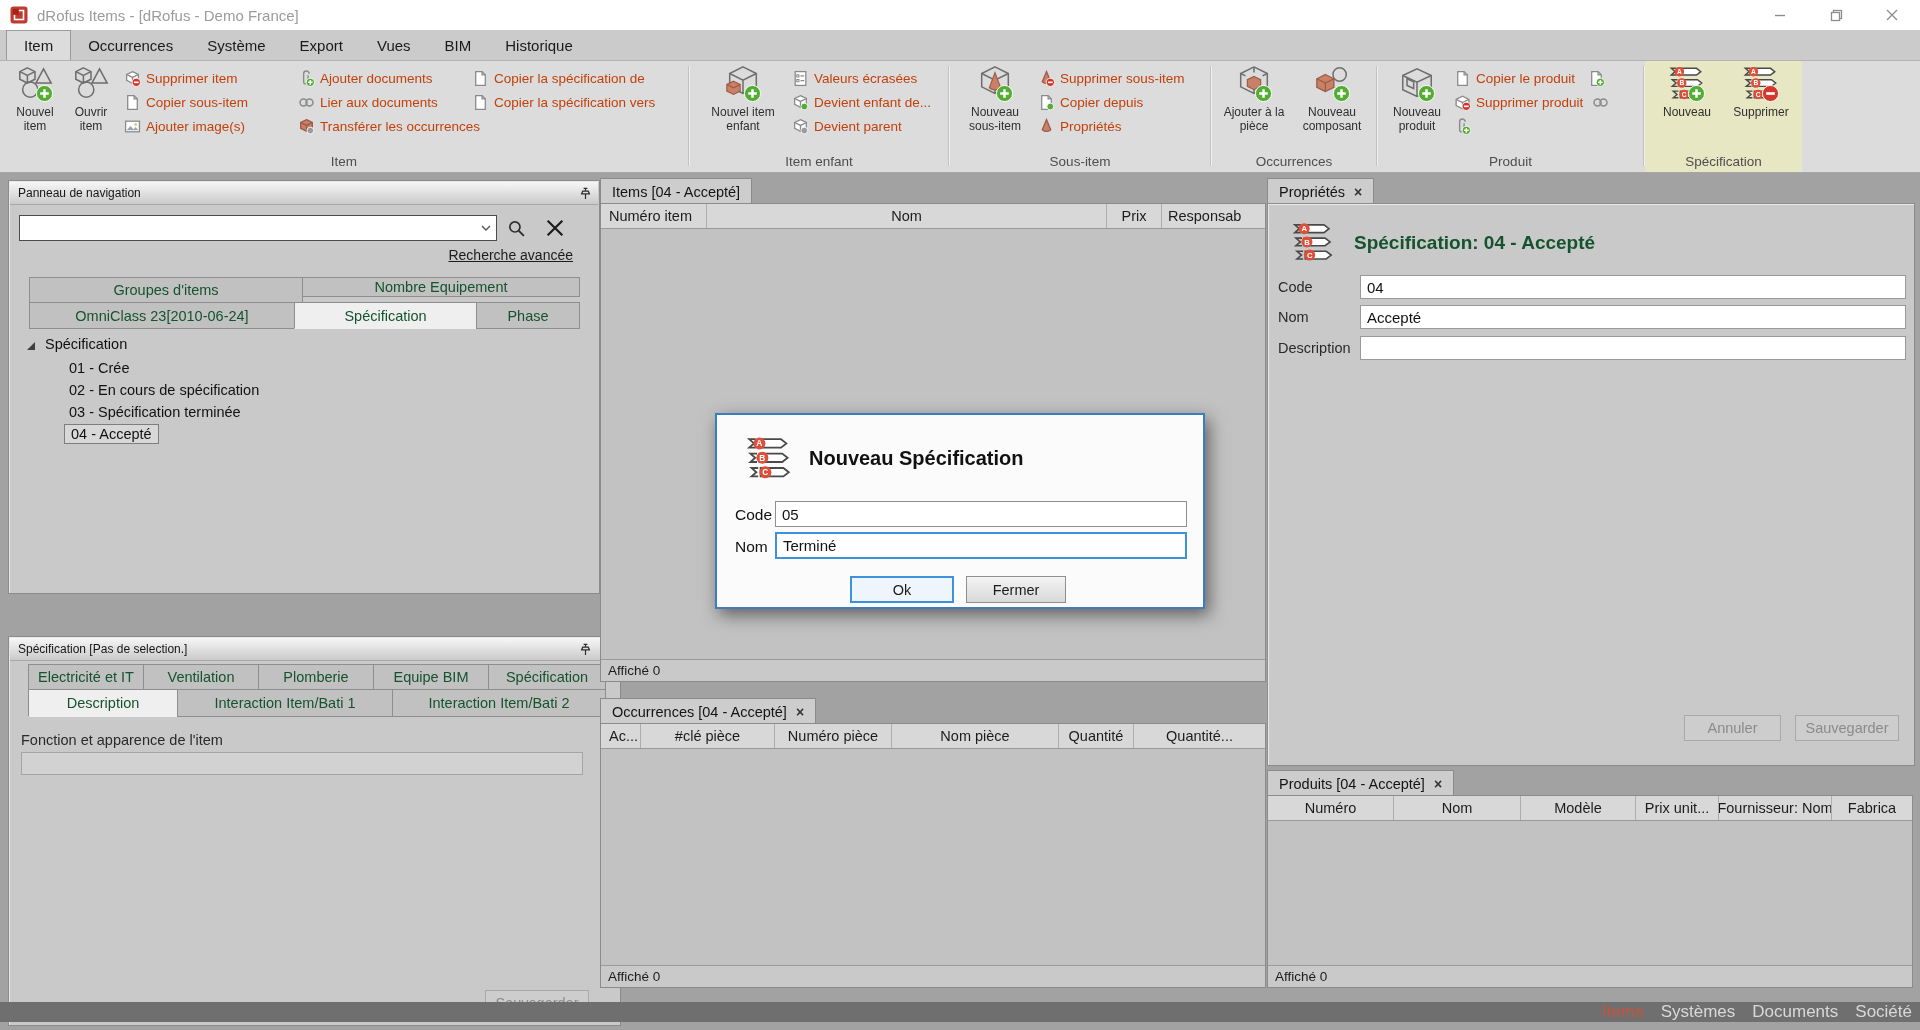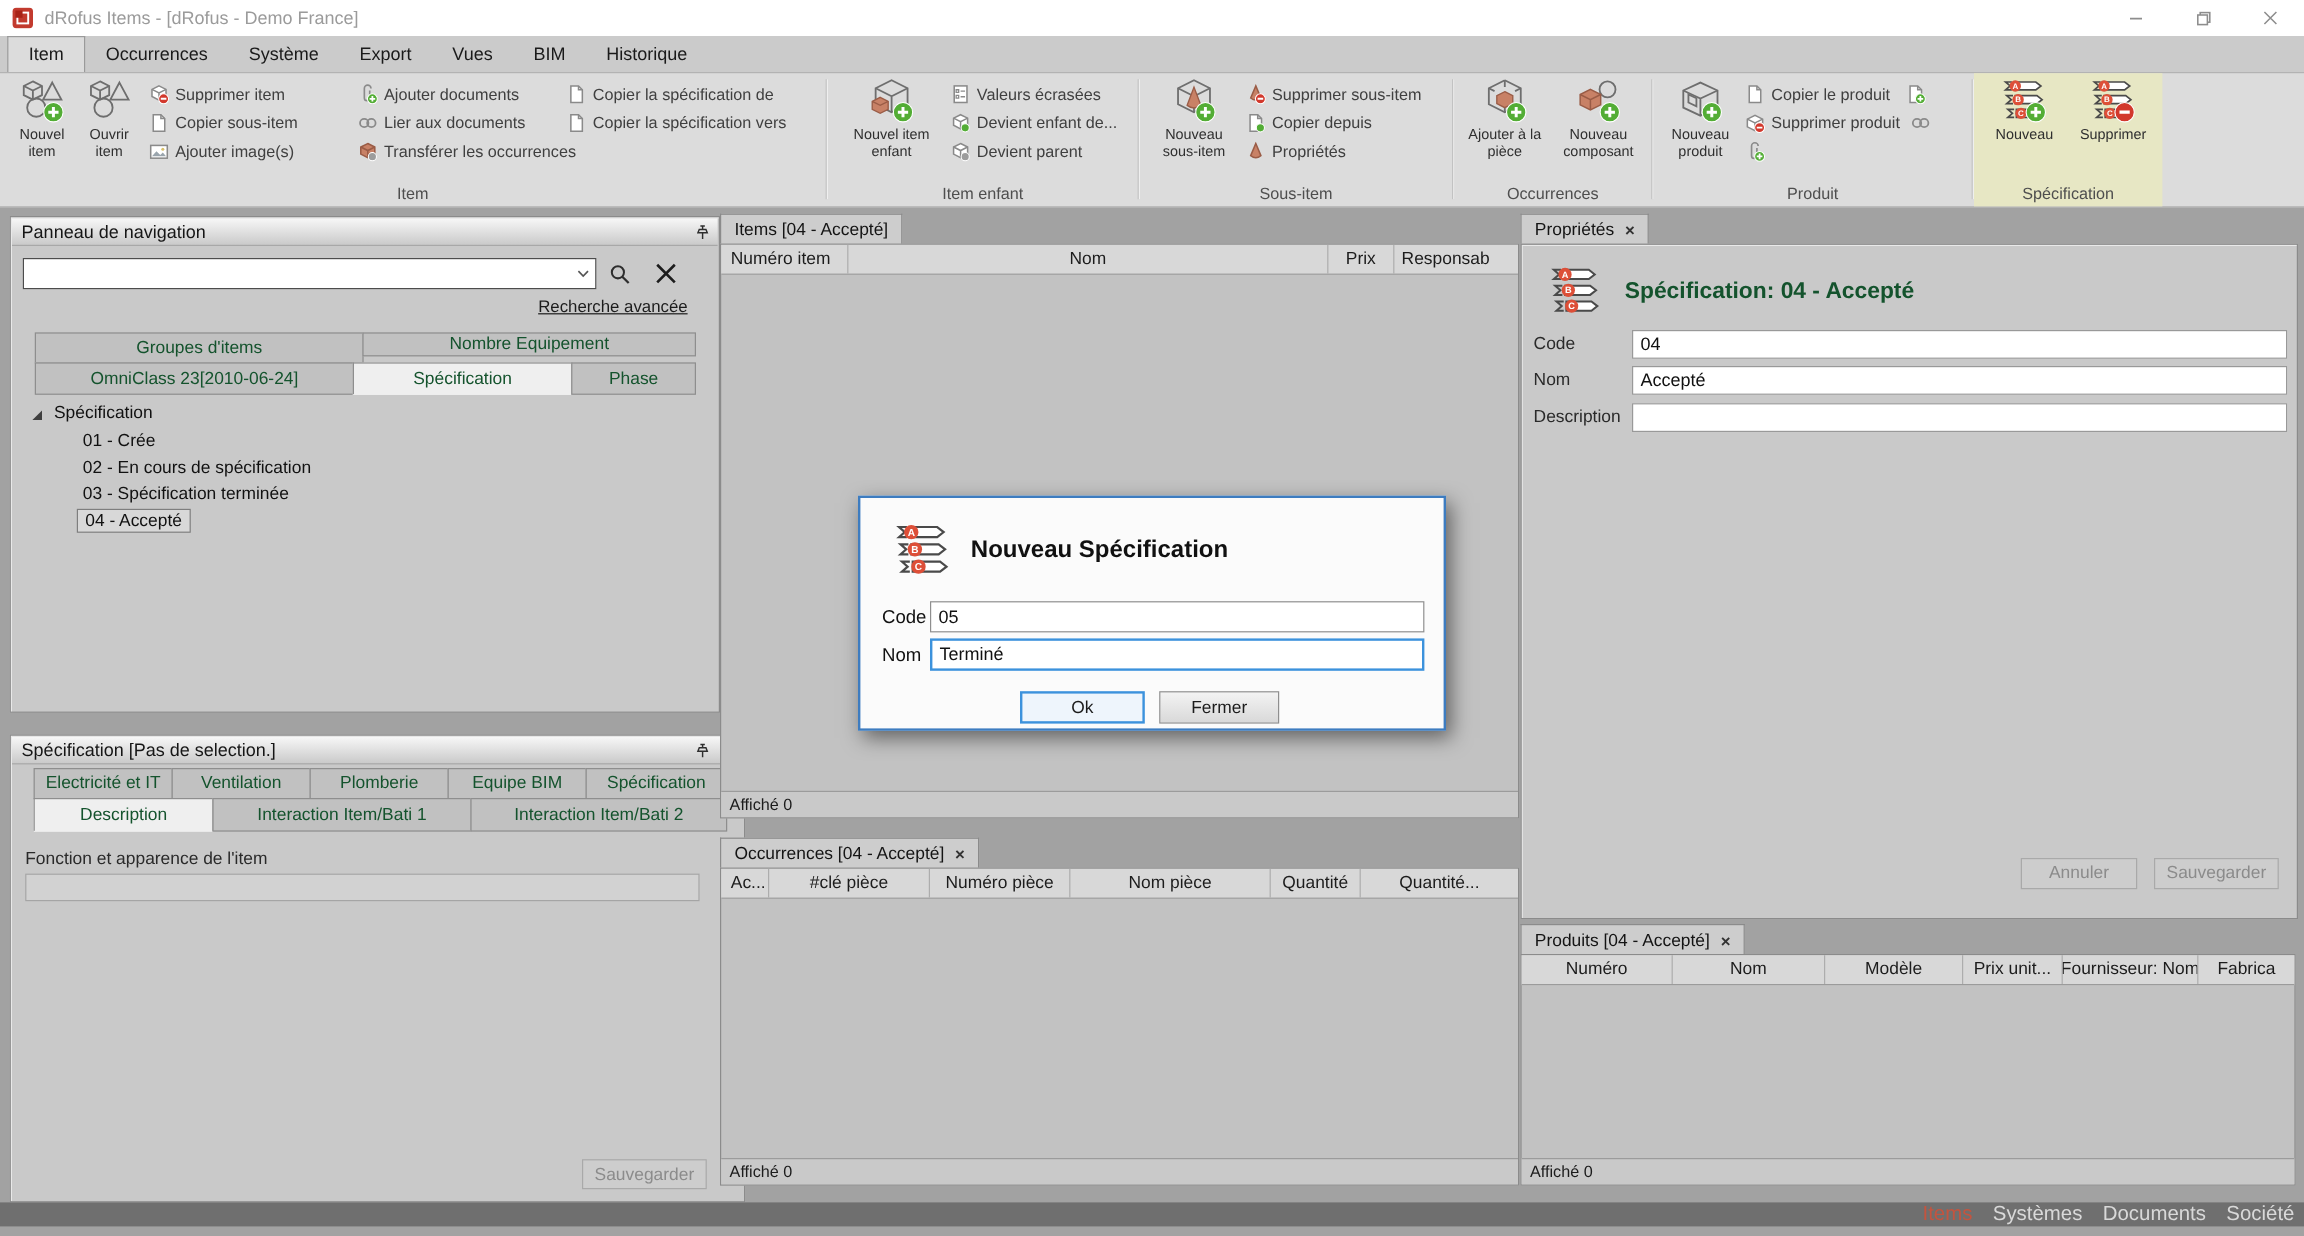--- a/index.html
+++ b/index.html
@@ -25,28 +25,28 @@
   
   .ribbon{position:absolute;left:0;top:61px;width:1920px;height:111px;background:#dcdcdc;
           border-bottom:1px solid #a6a6a6;}
   .rgroup{position:absolute;top:0;height:111px;}
   .rgroup.spec-group{background:#e7e7c4;}
   .glabel{position:absolute;left:0;right:0;bottom:3px;text-align:center;font-size:13.5px;color:#4e4e4e;}
   .rsep{position:absolute;top:5px;height:100px;width:1px;background:#c2c2c2;border-right:1px solid #efefef;}
   .bigbtn{position:absolute;top:4px;display:flex;flex-direction:column;align-items:center;cursor:default;}
   .bigbtn .blabel{margin-top:2px;font-size:12px;line-height:1.18;color:#2f2f2f;text-align:center;}
   .scol{position:absolute;top:7px;display:flex;flex-direction:column;gap:3px;}
-  .sbtn{height:21px;display:flex;align-items:center;gap:5px;font-size:13.5px;color:#404040;white-space:nowrap;}
+  .sbtn{height:21px;display:flex;align-items:center;gap:5px;font-size:13.5px;color:#c2410c;white-space:nowrap;}
 
   
   .panel{position:absolute;background:#c9c9c9;border:1px solid #8b8b8b;
          box-shadow:inset 1px 1px 0 #e9e9e9;}
   .panel-head{position:absolute;left:1px;right:1px;top:1px;height:23px;
               background:linear-gradient(#f7f7f7,#cacaca);border-bottom:1px solid #a8a8a8;
-              display:flex;align-items:center;font-size:15px;color:#161616;padding-left:8px;box-sizing:border-box;}
+              display:flex;align-items:center;font-size:12px;color:#161616;padding-left:8px;box-sizing:border-box;}
   .head-icons{position:absolute;right:6px;top:0;height:23px;display:flex;align-items:center;gap:9px;}
   .wtab{position:absolute;box-sizing:border-box;background:#c1c1c1;border:1px solid #8e8e8e;
         font-size:14.5px;color:#14532d;display:flex;align-items:center;justify-content:center;
         white-space:nowrap;overflow:hidden;margin-left:17px;}
   .wtab.active{background:#efefef;border-bottom:1px solid #efefef;}
   .doctab{position:absolute;height:26px;box-sizing:border-box;background:#cdcdcd;
           border:1px solid #8b8b8b;border-bottom:none;display:flex;align-items:center;gap:9px;
           padding:0 11px;font-size:14.5px;color:#141414;white-space:nowrap;}
   .tabx{font-size:14px;font-weight:bold;color:#333;line-height:1;}
   .grid{position:absolute;background:#c2c2c2;border:1px solid #8b8b8b;box-sizing:border-box;}
@@ -581,21 +581,21 @@
           </svg>
       </span>
       <div class="tree-item" style="left:34px;top:7px;">Spécification</div>
       <div class="tree-item" style="left:58px;top:31px;">01 - Crée</div>
       <div class="tree-item" style="left:58px;top:53px;">02 - En cours de spécification</div>
       <div class="tree-item" style="left:58px;top:75px;">03 - Spécification terminée</div>
       <div class="tree-item selected" style="left:53px;top:95px;">04 - Accepté</div>
     </div>
   </div>
 
-  <div class="panel" style="left:8px;top:612px;width:590px;height:388px;padding-left:21px;">
+  <div class="panel" style="left:8px;top:636px;width:590px;height:388px;padding-left:21px;">
     <div class="panel-head">
       <span>Spécification [Pas de selection.]</span>
       <span class="head-icons">
         <span>
             <svg width="13" height="13" viewBox="0 0 14 14">
               <use href="#sym-pin"></use>
             </svg>
           </span>
         <span>
             <svg width="12" height="12" viewBox="0 0 18 18">

